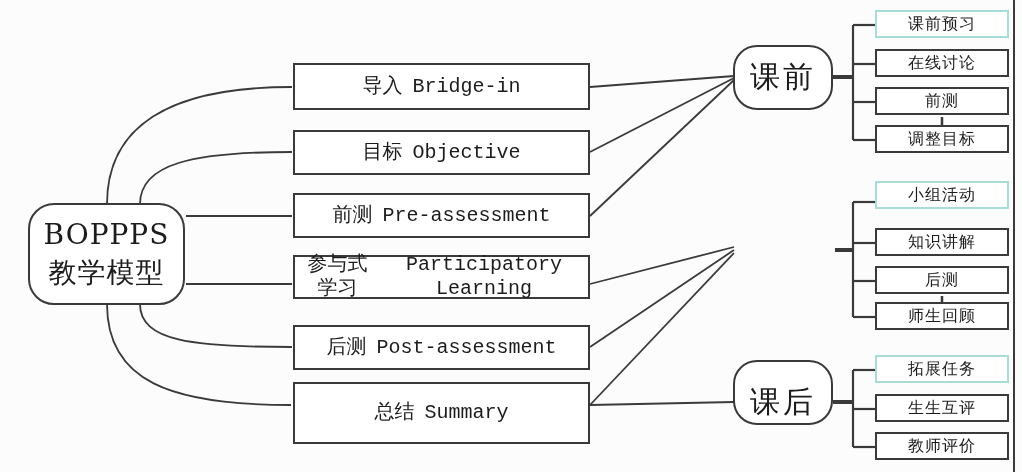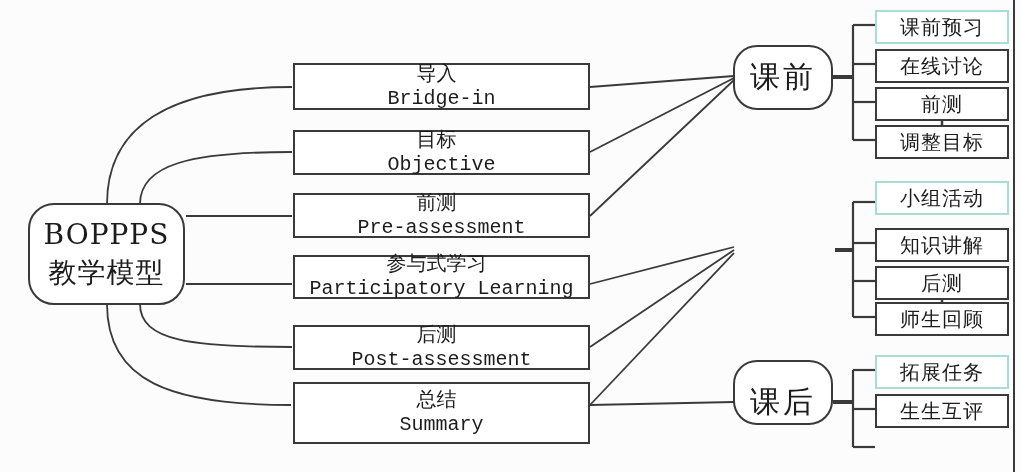--- a/index.html
+++ b/index.html
@@ -19,30 +19,30 @@
   }
   .root-node{
     left:28px; top:203px; width:157px; height:102px;
     border-radius:26px; border-width:2.5px;
     flex-direction:column; font-family:"DejaVu Serif", serif;
     font-size:28px; line-height:1.35; letter-spacing:1px;
   }
   .stage{
     left:293px; width:297px;
     font-family:"Liberation Mono","DejaVu Sans Mono", monospace;
-    font-size:20px; line-height:1.2; padding:0 5px;flex-direction:column;
+    font-size:20px; line-height:1.2; padding:0 5px;
   }
   .stage .zh{margin-right:10px;}
   .phase{
     left:733px; width:100px; height:65px; border-radius:24px;
     font-size:30px; letter-spacing:3px; border-width:2.5px;
   }
   .item{
-    left:875px; width:134px; height:34px;
-    font-size:20px; letter-spacing:1px;
+    left:875px; width:134px; height:28px;
+    font-size:16px; letter-spacing:1px;
   }
   .item.hl{border-color:#a8dcd6;}
 </style>
 </head>
 <body>
 
 <div class="canvas">
 
   <svg class="connectors" viewBox="0 0 1022 472">
 
@@ -129,14 +129,15 @@
   <div class="box item" style="top:87px;">前测</div>
   <div class="box item" style="top:125px;">调整目标</div>
 
   <div class="box item hl" style="top:181px;">小组活动</div>
   <div class="box item" style="top:228px;">知识讲解</div>
   <div class="box item" style="top:266px;">后测</div>
   <div class="box item" style="top:302px;">师生回顾</div>
 
   <div class="box item hl" style="top:355px;">拓展任务</div>
   <div class="box item" style="top:394px;">生生互评</div>
+  <div class="box item" style="top:432px;">教师评价</div>
 
 </div>
 
 </body></html>

